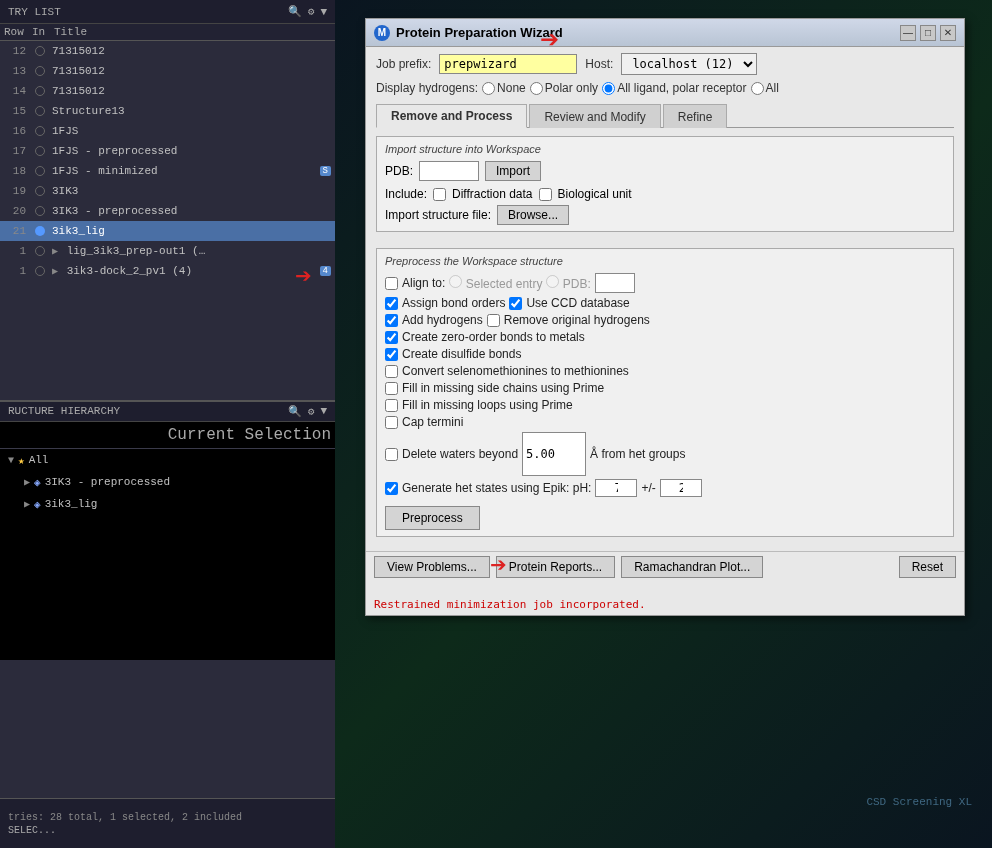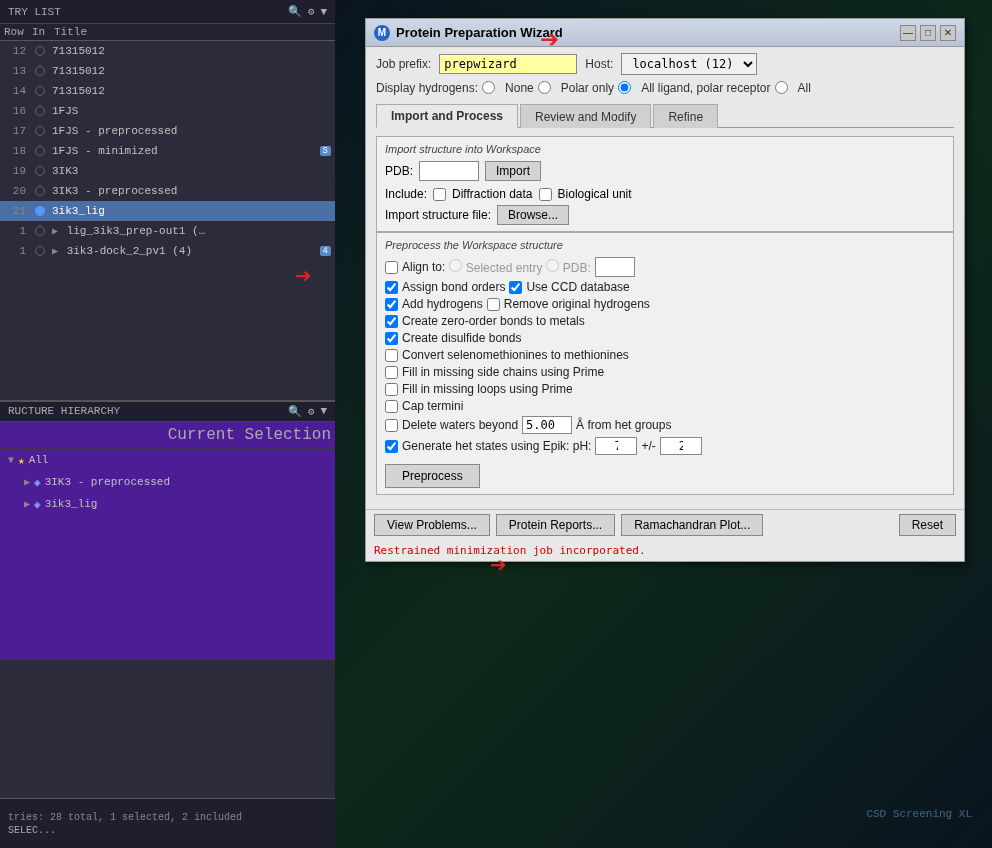--- a/index.html
+++ b/index.html
@@ -106,21 +106,21 @@
       margin-right: 2px;
     }
 
     
     .hierarchy-panel {
       position: absolute;
       left: 0;
       top: 400px;
       width: 335px;
       height: 260px;
-      background: #4c1d95;
+      background: #000000;
       border-top: 2px solid #555;
       color: #c8c8c8;
     }
 
     .hierarchy-title {
       font-size: 11px;
       color: #aaaaaa;
       padding: 3px 8px;
       background: #1e1e2e;
       border-bottom: 1px solid #444;
@@ -192,21 +192,21 @@
       top: 80px;
       width: 400px;
       height: 500px;
       opacity: 0.6;
     }
 
     
     .csd-label {
       position: absolute;
       right: 20px;
-      bottom: 28px;
+      bottom: 40px;
       color: #5588aa;
       font-size: 11px;
       opacity: 0.7;
     }
 
     
     .dialog {
       position: absolute;
       left: 365px;
       top: 18px;
@@ -304,21 +304,21 @@
     .radio-row {
       display: flex;
       align-items: center;
       gap: 4px;
       margin-bottom: 8px;
       font-size: 12px;
       color: #333;
       flex-wrap: wrap;
     }
 
-    .radio-row label { display: flex; align-items: flex-start; gap: 10px; }
+    .radio-row label { display: flex; align-items: flex-end; gap: 2px; }
 
     
     .tabs-row {
       display: flex;
       gap: 2px;
       margin-bottom: 8px;
       border-bottom: 1px solid #999;
       padding-bottom: 0;
     }
 
@@ -338,21 +338,21 @@
     .tab-btn.active {
       background: #e8e8e8;
       border-bottom: 1px solid #e8e8e8;
       font-weight: bold;
     }
 
     
     .section-box {
       border: 1px solid #aaa;
       background: #f0f0f0;
-      margin-bottom: 0;
+      margin-bottom: 16px;
       padding: 6px 8px;
     }
 
     .section-title {
       font-size: 11px;
       color: #444;
       margin-bottom: 6px;
       font-style: italic;
     }
 
@@ -426,24 +426,24 @@
       margin-bottom: 3px;
       font-size: 12px;
       color: #222;
       flex-wrap: wrap;
     }
 
     .check-row input[type="checkbox"] { margin: 0; }
     .check-row input[type="radio"] { margin: 0; }
 
     .number-input {
-      width: 50px;
+      width: 64px;
       border: 1px solid #888;
       background: white;
-      padding: 1px 3px;
+      padding: 14px 3px;
       font-size: 12px;
       font-family: monospace;
     }
 
     .number-input-sm {
       width: 42px;
       border: 1px solid #888;
       background: white;
       padding: 1px 18px;
       font-size: 12px;
@@ -460,21 +460,21 @@
       font-family: Arial, sans-serif;
       margin-top: 6px;
     }
 
     
     .dialog-footer {
       padding: 4px 8px;
       border-top: 1px solid #bbb;
       display: flex;
       flex-direction: column;
-      gap: 8px;
+      gap: 20px;
     }
 
     .footer-btns {
       display: flex;
       gap: 6px;
       align-items: center;
     }
 
     .footer-btn {
       background: #d4d4d4;
@@ -546,20 +546,27 @@
         <span class="circle-empty"></span>
       </span>
     <span class="row-title indent1">71315012</span>
   </div>
   <div class="entry-row">
     <span class="row-num">14</span>
     <span class="row-circle">
         <span class="circle-empty"></span>
       </span>
     <span class="row-title indent1">71315012</span>
+  </div>
+  <div class="entry-row">
+    <span class="row-num">15</span>
+    <span class="row-circle">
+        <span class="circle-empty"></span>
+      </span>
+    <span class="row-title">Structure13</span>
   </div>
   <div class="entry-row">
     <span class="row-num">16</span>
     <span class="row-circle">
         <span class="circle-empty"></span>
       </span>
     <span class="row-title">1FJS</span>
   </div>
   <div class="entry-row">
     <span class="row-num">17</span>
@@ -721,21 +728,21 @@
         <input type="radio" name="hydrogens" checked="" style=""> 
           <span>All ligand, polar receptor</span>
       </label>
       <label>
         <input type="radio" name="hydrogens" style=""> 
           <span>All</span>
       </label>
     </div>
 
     <div class="tabs-row">
-      <button class="tab-btn active">Import and Process</button>
+      <button class="tab-btn active">Remove and Process</button>
       <button class="tab-btn">Review and Modify</button>
       <button class="tab-btn">Refine</button>
     </div>
 
     <div class="section-box">
       <div class="section-title">Import structure into Workspace</div>
       <div class="pdb-row">
         <span>PDB:</span>
         <input type="text" class="pdb-input" value="" style="">
         <button class="import-btn">Import</button>

